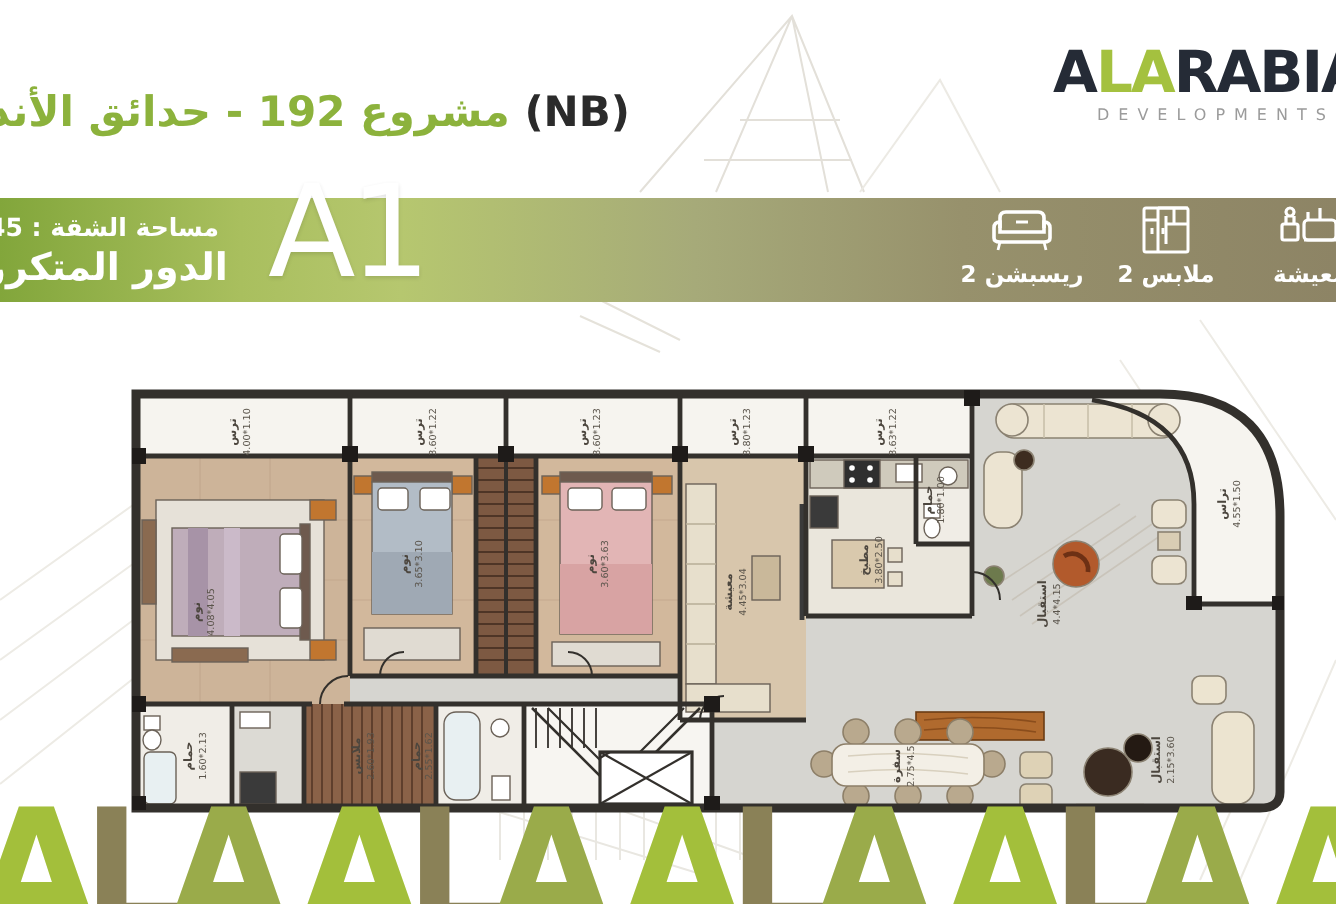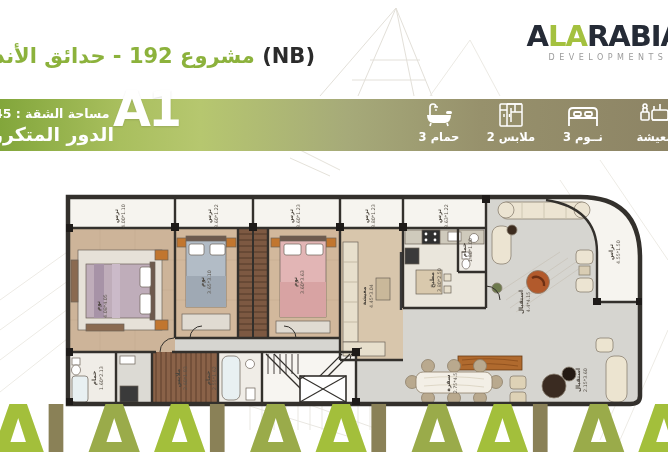--- a/index.html
+++ b/index.html
@@ -33,22 +33,22 @@
   }
   .banner .area-text{
     position:absolute;left:-6px;top:7px;width:122px;direction:rtl;text-align:left;
     color:#ffffff;font-size:12.5px;font-weight:bold;white-space:nowrap;
   }
   .banner .floor-text{
     position:absolute;left:-8px;top:24px;width:124px;direction:rtl;text-align:left;
     color:#ffffff;font-size:19px;font-weight:bold;white-space:nowrap;
   }
   .unit-code{
-    position:absolute;left:113px;top:-14px;
-    color:#ffffff;font-size:49px;font-weight:bold;line-height:1;
+    position:absolute;left:134px;top:-14px;
+    color:#ffffff;font-size:64px;font-weight:normal;line-height:1;
     letter-spacing:-3px;text-shadow:0 1px 2px rgba(0,0,0,0.12);
   }
   .features{
     position:absolute;right:-16px;top:3px;height:48px;display:flex;
     flex-direction:row-reverse;align-items:flex-start;gap:14px;
   }
   .feature{display:flex;flex-direction:column;align-items:center;width:58px;}
   .feature svg{width:34px;height:26px;display:block;}
   .feature .flabel{color:#ffffff;font-size:11.5px;font-weight:bold;margin-top:2px;direction:rtl;white-space:nowrap;}
   
@@ -104,50 +104,39 @@
     <div class="feature">
       <svg viewBox="0 0 34 26" fill="none" stroke="#ffffff" stroke-width="1.6">
         <rect x="14" y="8" width="16" height="10" rx="2"></rect>
         <path d="M14 18 L30 18 M16 8 L16 4 M22 2 L22 8"></path>
         <rect x="3" y="10" width="8" height="8" rx="1"></rect>
         <path d="M5 10 L5 6 M9 10 L9 6 M7 6 a2 2 0 1 1 0.01 0"></path>
       </svg>
       <div class="flabel" dir="rtl">معيشة</div>
     </div>
 
-    <div class="feature">
-      <svg viewBox="0 0 34 26" fill="none" stroke="#ffffff" stroke-width="1.8">
-        <path d="M3 22 L3 10 Q3 6 7 6 L27 6 Q31 6 31 10 L31 22"></path>
-        <path d="M3 16 L31 16 M3 22 L3 24 M31 22 L31 24"></path>
-        <rect x="8" y="10" width="7" height="4" rx="1.5"></rect>
-        <rect x="19" y="10" width="7" height="4" rx="1.5"></rect>
-      </svg>
-      <div class="flabel" dir="rtl">نــوم 3</div>
-    </div>
 
     <div class="feature">
       <svg viewBox="0 0 34 26" fill="none" stroke="#ffffff" stroke-width="1.5">
         <rect x="6" y="2" width="22" height="22" rx="1"></rect>
         <path d="M13 2 L13 24 M13 2 L28 2 M6 8 L13 8 M17 6 L17 20 M21 2 L21 10 M17 10 L28 10"></path>
         <path d="M10 12 L10 15 M15.5 12 L15.5 15"></path>
       </svg>
       <div class="flabel" dir="rtl">ملابس 2</div>
     </div>
 
+
     <div class="feature">
-      <svg viewBox="0 0 34 26" fill="none" stroke="#ffffff" stroke-width="1.7">
-        <path d="M5 13 L29 13 Q29 20 23 21 L11 21 Q5 20 5 13 Z" fill="#ffffff" stroke="none"></path>
-        <path d="M8 13 L8 5 Q8 2 11 2 Q14 2 14 5"></path>
-        <path d="M12 5 L16 5 M14 7 L14 9" stroke-width="1.3"></path>
-        <path d="M9 21 L8 24 M25 21 L26 24"></path>
-        <rect x="24" y="9" width="6" height="3" rx="1.5" fill="#ffffff" stroke="none"></rect>
+      <svg viewBox="0 0 34 26" fill="none" stroke="#ffffff" stroke-width="1.8">
+        <path d="M6 12 L6 7 Q6 4 9 4 L25 4 Q28 4 28 7 L28 12"></path>
+        <path d="M3 12 Q3 9 6 9 L6 14 L28 14 L28 9 Q31 9 31 12 L31 17 Q31 19 28 19 L6 19 Q3 19 3 17 Z"></path>
+        <path d="M6 19 L5 23 M28 19 L29 23 M14 9 L20 9" stroke-width="1.4"></path>
       </svg>
-      <div class="flabel" dir="rtl">حمام 3</div>
+      <div class="flabel" dir="rtl">ريسبشن 2</div>
     </div>
-
   </div>
 </div>
 
 <div class="plan-wrap">
 <svg width="588" height="232" viewBox="0 0 588 232">
 
   <path d="M8,7 H520 Q580,7 580,68 V206 Q580,214 570,214 H8 Z" fill="#d6d5d0"></path>
 
   <rect x="8" y="7" width="418" height="31" fill="#f6f4ef"></rect>
 

